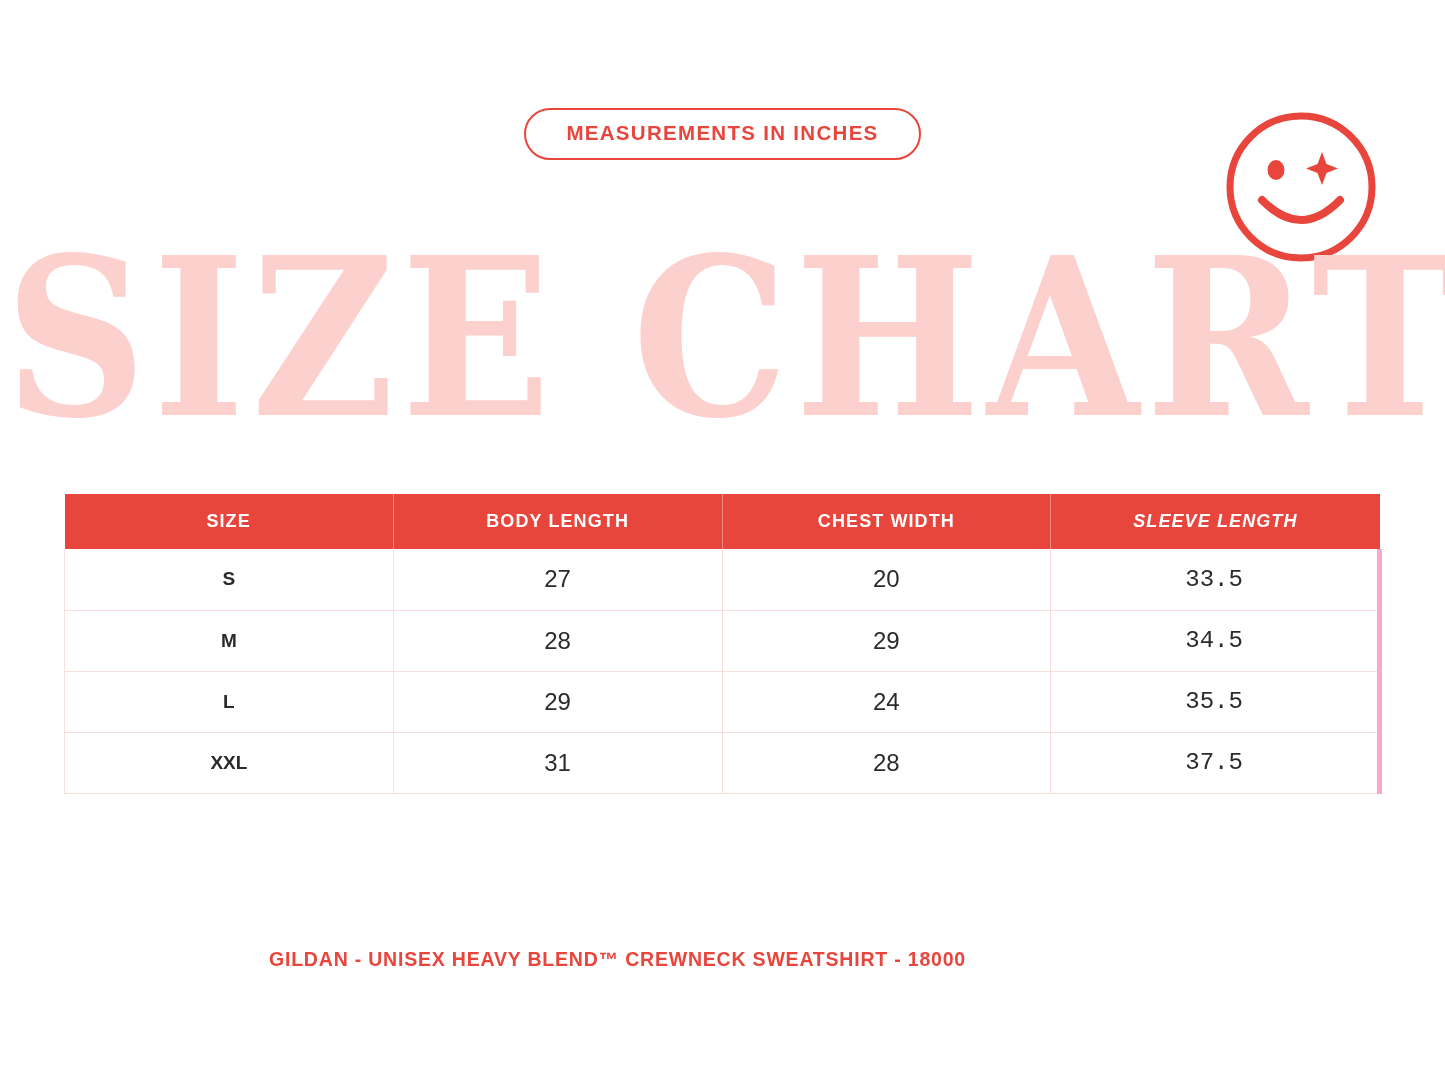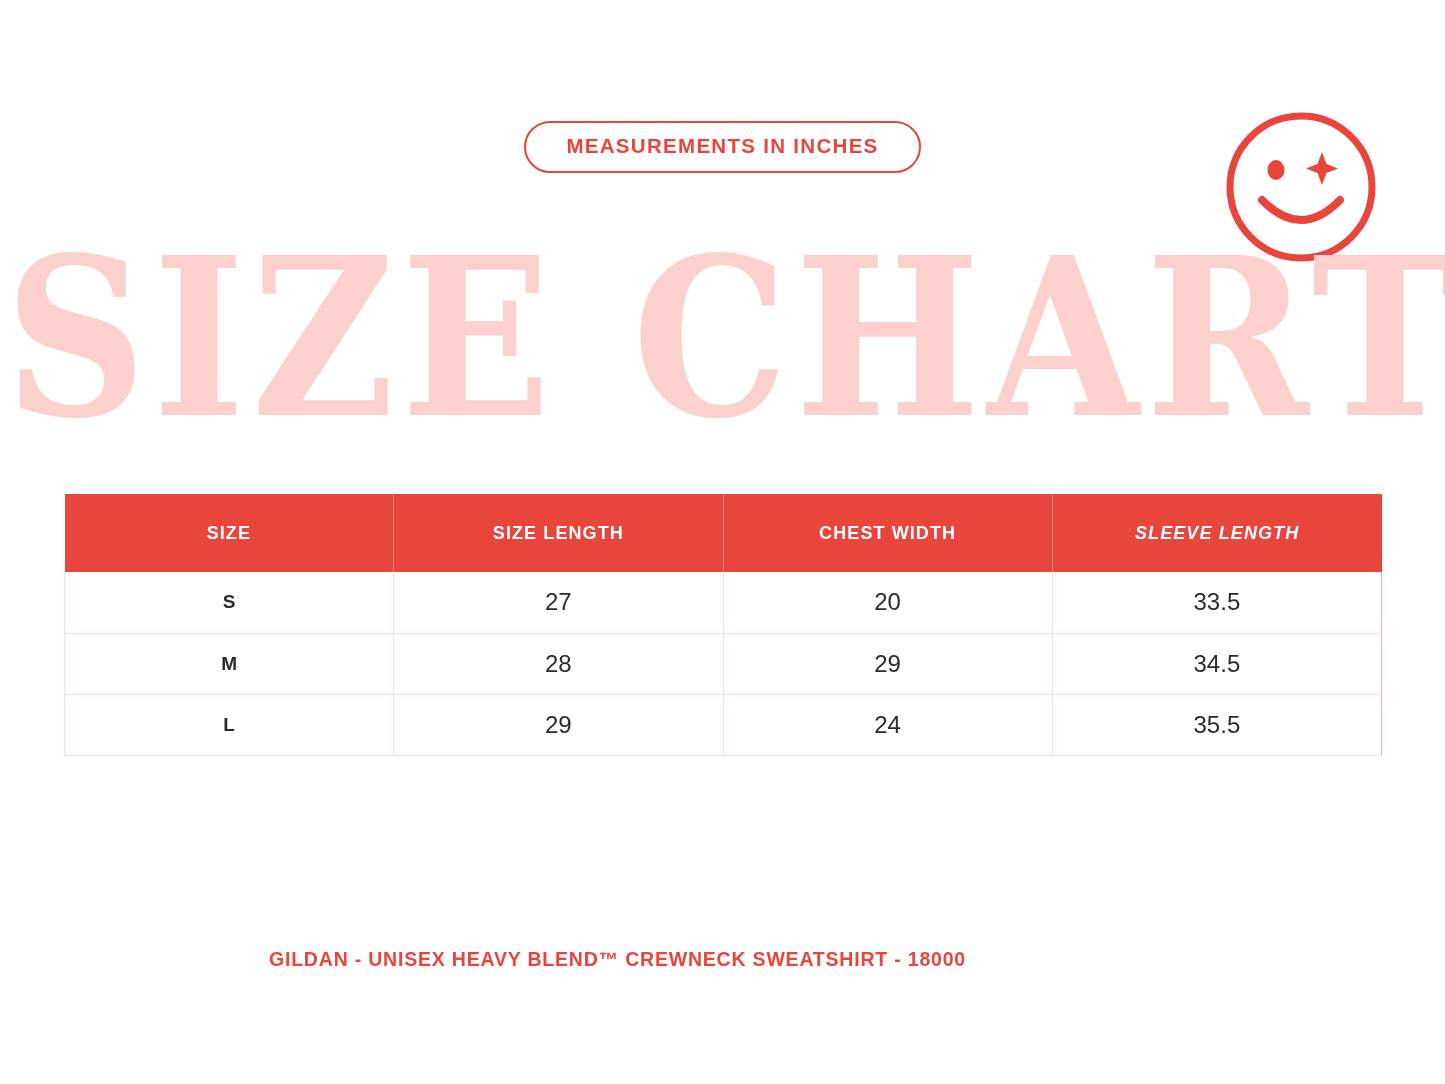--- a/index.html
+++ b/index.html
@@ -19,21 +19,21 @@
   .page {
     position: relative;
     width: 1445px;
     height: 1084px;
     box-sizing: border-box;
   }
 
   
   .badge-wrap {
     position: absolute;
-    top: 121px;
+    top: 108px;
     left: 0;
     width: 1445px;
     display: flex;
     justify-content: center;
   }
   .badge {
     border: 2.5px solid #e8453c;
     border-radius: 40px;
     padding: 13px 40px 14px;
     color: #e8453c;
@@ -87,42 +87,43 @@
     border-collapse: collapse;
     width: 100%;
     table-layout: fixed;
   }
   table.size-table thead th {
     background: #e8453c;
     color: #ffffff;
     font-size: 18px;
     font-weight: bold;
     letter-spacing: 1.1px;
-    height: 78px;
+    height: 55px;
     text-align: center;
     vertical-align: middle;
     border-right: 1px solid #f08a83;
     box-sizing: border-box;
   }
   table.size-table thead th:last-child {
     border-right: none;
     font-style: italic;
   }
   table.size-table tbody td {
     height: 61px;
     text-align: center;
     vertical-align: middle;
     font-size: 24px;
     color: #2b2b2b;
     border-bottom: 1px solid #fadedc;
     border-right: 1px solid #fadedc;
     box-sizing: border-box;
   }
   table.size-table tbody td:last-child {
-    border-right: 1px solid #f9a8d4;
+    border-right: 5px solid #f9a8d4;
+    font-family: Liberation Mono, monospace;
   }
   table.size-table tbody td:first-child {
     font-weight: bold;
     font-size: 19px;
     border-left: 1px solid #fadedc;
   }
   table.size-table tbody tr:last-child td {
     border-bottom: 1px solid #fadedc;
   }
 
@@ -159,21 +160,21 @@
 
   <div class="title-wrap">
     <div class="title">SIZE CHART</div>
   </div>
 
   <div class="table-wrap">
     <table class="size-table">
       <thead>
         <tr>
           <th>SIZE</th>
-          <th>SIZE LENGTH</th>
+          <th>BODY LENGTH</th>
           <th>CHEST WIDTH</th>
           <th>SLEEVE LENGTH</th>
         </tr>
       </thead>
       <tbody>
         <tr>
           <td>S</td>
           <td>27</td>
           <td>20</td>
           <td>33.5</td>
@@ -183,19 +184,25 @@
           <td>28</td>
           <td>29</td>
           <td>34.5</td>
         </tr>
         <tr>
           <td>L</td>
           <td>29</td>
           <td>24</td>
           <td>35.5</td>
         </tr>
+        <tr>
+          <td>XXL</td>
+          <td>31</td>
+          <td>28</td>
+          <td>37.5</td>
+        </tr>
       </tbody>
     </table>
   </div>
 
   <div class="footer">GILDAN - UNISEX HEAVY BLEND™ CREWNECK SWEATSHIRT - 18000</div>
 
 </div>
 
 </body></html>

